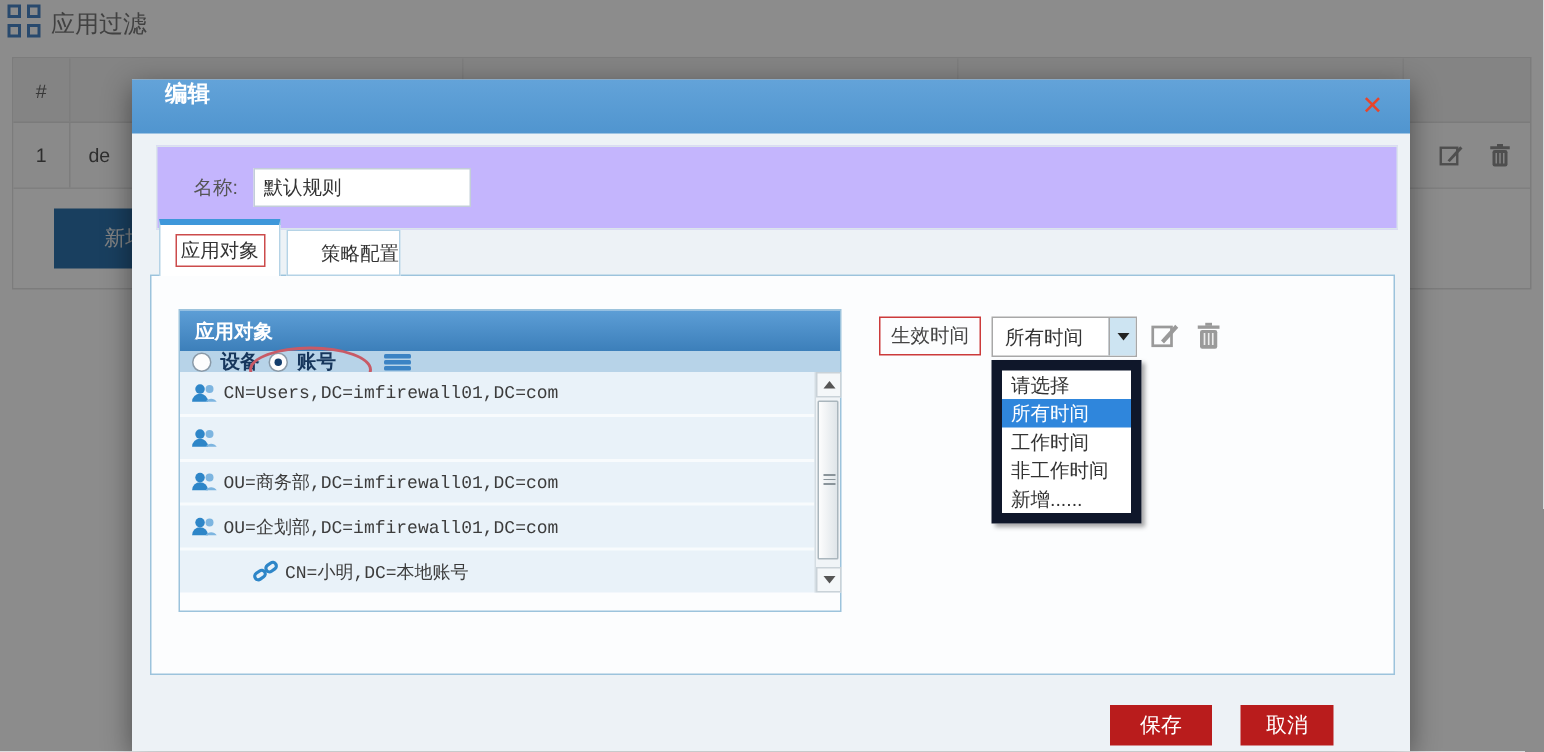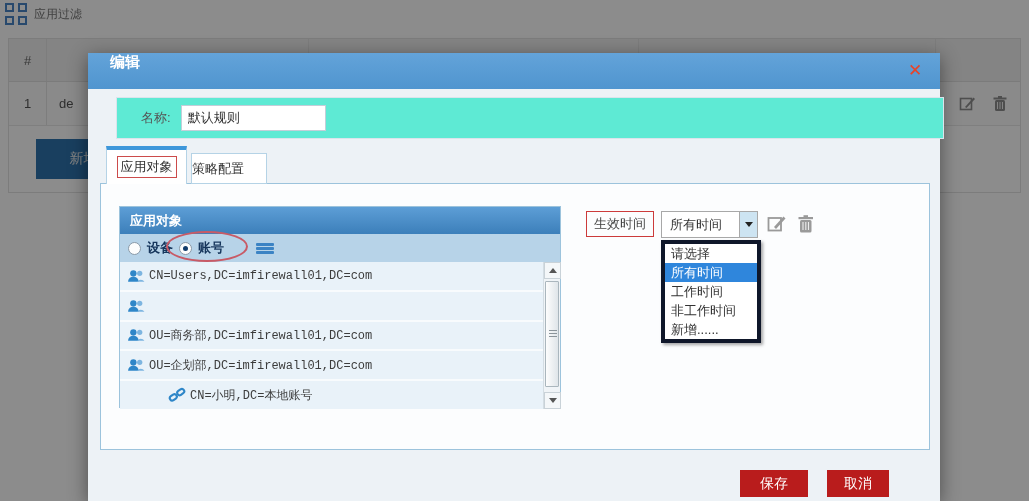--- a/index.html
+++ b/index.html
@@ -6,21 +6,21 @@
   html,body { width:1029px; height:501px; overflow:hidden; }
   body { font-family:"Liberation Sans","DejaVu Sans",sans-serif; font-size:13px; color:#333; background:#fff; position:relative; }
 
   
   .page { position:absolute; inset:0; background:#fff; }
   .topbar { position:absolute; left:0; top:0; width:1029px; height:28px; background:#fff; }
   .grid-icon { position:absolute; left:5px; top:3px; width:22px; height:22px; }
   .grid-icon i { position:absolute; width:9px; height:9px; border:2px solid #4a86c6; background:#fff; }
   .grid-icon i:nth-child(1){left:0;top:0;} .grid-icon i:nth-child(2){right:0;top:0;}
   .grid-icon i:nth-child(3){left:0;bottom:0;} .grid-icon i:nth-child(4){right:0;bottom:0;}
-  .page-title { position:absolute; left:34px; top:6px; color:#777; font-size:12px; }
+  .page-title { position:absolute; left:34px; top:6px; color:#777; font-size:16px; }
 
   .bg-table { position:absolute; left:8px; top:38px; width:1013px; border:1px solid #e2e2e2; background:#fff; }
   .bg-thead { display:flex; height:43px; background:#f1f1f1; border-bottom:1px solid #e0e0e0; color:#666; }
   .bg-row { display:flex; height:44px; background:#fbfbfb; border-bottom:1px solid #e8e8e8; color:#555; }
   .bg-cell { border-right:1px solid #e4e4e4; display:flex; align-items:center; padding-left:12px; }
   .c-idx { width:38px; justify-content:center; padding-left:0; }
   .c-name { width:262px; }
   .c-3 { width:330px; }
   .c-4 { width:297px; }
   .c-act { flex:1; border-right:none; justify-content:center; gap:14px; }
@@ -31,36 +31,36 @@
 
   
   .overlay { position:absolute; inset:0; background:rgba(0,0,0,0.45); }
 
   
   .modal { position:absolute; left:88px; top:53px; width:852px; height:448px; background:#edf2f6; box-shadow:0 4px 18px rgba(0,0,0,0.45); }
   .modal-header { position:absolute; left:0; top:0; width:100%; height:36px; background:linear-gradient(#63a3d9,#5095cf); display:flex; align-items:flex-start; }
   .modal-title { color:#fff; font-weight:bold; font-size:15px; margin-left:22px; }
   .modal-close { position:absolute; right:14px; top:7px; width:22px; height:22px; color:#e8442a; font-size:17px; font-weight:bold; text-align:center; line-height:22px; cursor:pointer; }
 
-  .name-panel { position:absolute; left:28px; top:44px; width:828px; height:42px; background:#5eead4; border:1px solid #dbe4ec; display:flex; align-items:center; }
+  .name-panel { position:absolute; left:16px; top:44px; width:828px; height:56px; background:#c4b5fd; border:1px solid #dbe4ec; display:flex; align-items:center; }
   .name-label { margin-left:24px; color:#555; }
   .name-input { margin-left:10px; width:145px; height:26px; border:1px solid #c3ced8; background:#fff; padding:0 6px; font-size:13px; font-family:inherit; color:#333; }
 
   
   .tab-active { position:absolute; left:18px; top:93px; width:81px; height:38px; background:#fff; border:1px solid #b5d3e6; border-bottom:none; border-top:4px solid #3e97da; display:flex; align-items:center; justify-content:center; z-index:3; }
   .tab-active .annot { border:1px solid #cc4b4b; padding:1px 3px; font-size:13px; color:#333; }
-  .tab-inactive { position:absolute; left:103px; top:100px; width:76px; height:31px; background:#fff; border:1px solid #b5d3e6; display:flex; align-items:center; justify-content:flex-start; color:#333; z-index:2; }
+  .tab-inactive { position:absolute; left:103px; top:100px; width:76px; height:31px; background:#fff; border:1px solid #b5d3e6; display:flex; align-items:center; justify-content:flex-end; color:#333; z-index:2; }
 
   
   .content-box { position:absolute; left:12px; top:130px; width:830px; height:267px; background:#fcfdfe; border:1px solid #9cc3dc; z-index:1; }
 
   
   .obj-panel { position:absolute; left:18px; top:22px; width:442px; height:202px; border:1px solid #9cc3dc; }
   .obj-header { height:27px; background:linear-gradient(#5d9ed6,#3c7fba); color:#fff; font-weight:bold; display:flex; align-items:center; padding-left:10px; }
-  .obj-radio-row { position:relative; height:28px; background:#b7d3e8; display:flex; align-items:center; gap:6px; padding-left:8px; color:#16365c; font-weight:bold; }
+  .obj-radio-row { position:relative; height:14px; background:#b7d3e8; display:flex; align-items:center; gap:6px; padding-left:8px; color:#16365c; font-weight:bold; }
   .radio { width:13px; height:13px; border-radius:50%; background:#fdfdfd; border:1px solid #8a9aa8; display:inline-block; position:relative; }
   .radio.on::after { content:""; position:absolute; left:3px; top:3px; width:5px; height:5px; border-radius:50%; background:#123c6b; }
   .list-glyph { margin-left:26px; display:inline-flex; flex-direction:column; gap:1px; }
   .list-glyph i { width:18px; height:3px; background:#3b83c4; border-radius:1px; display:block; }
   .red-ellipse { position:absolute; left:46px; top:-3px; width:82px; height:31px; border:2px solid #c85a66; border-radius:50%; pointer-events:none; }
 
   .obj-list { position:relative; height:147px; background:#e9f2f9; }
   .obj-rows { position:absolute; left:0; top:0; right:17px; bottom:0; display:flex; flex-direction:column; }
   .obj-row { flex:1; display:flex; align-items:center; gap:4px; padding-left:7px; border-bottom:2px solid #f8fbfd; }
   .obj-row:last-child { border-bottom:none;padding-left:48px; }
@@ -77,21 +77,21 @@
 
   
   .eff-label { position:absolute; left:485px; top:27px; border:1px solid #cc3b3b; padding:3px 7px; color:#444; font-size:13px; background:#fcfdfe; }
   .select-box { position:absolute; left:560px; top:27px; width:97px; height:27px; background:#fff; border:1px solid #a8a8a8; display:flex; align-items:center; }
   .select-value { flex:1; padding-left:8px; color:#333; }
   .select-btn { width:18px; height:100%; background:#cde4f2; border-left:1px solid #a8a8a8; display:flex; align-items:center; justify-content:center; }
   .select-btn .tri-down { border-top-color:#222; }
   .icon-btn { position:absolute; top:30px; width:20px; height:20px; }
   .icon-edit { left:666px; } .icon-trash { left:695px; }
 
-  .dropdown { position:absolute; left:560px; top:56px; width:100px; background:#fff; border:4px solid #0f172a; box-shadow:2px 2px 3px rgba(0,0,0,0.35); z-index:5; }
+  .dropdown { position:absolute; left:560px; top:56px; width:100px; background:#fff; border:7px solid #0f172a; box-shadow:2px 2px 3px rgba(0,0,0,0.35); z-index:5; }
   .dd-opt { height:19px; line-height:19px; padding-left:6px; color:#333; font-size:13px; }
   .dd-opt.selected { background:#2f86dc; color:#fff; }
 
   
   .btn-primary { position:absolute; width:68px; height:27px; background:#b91c1c; color:#fff; border:none; font-size:14px; font-family:inherit; }
   .btn-save { left:652px; top:417px; }
   .btn-cancel { left:739px; top:417px; width:62px; }
 
   svg { display:block; }
 </style>

